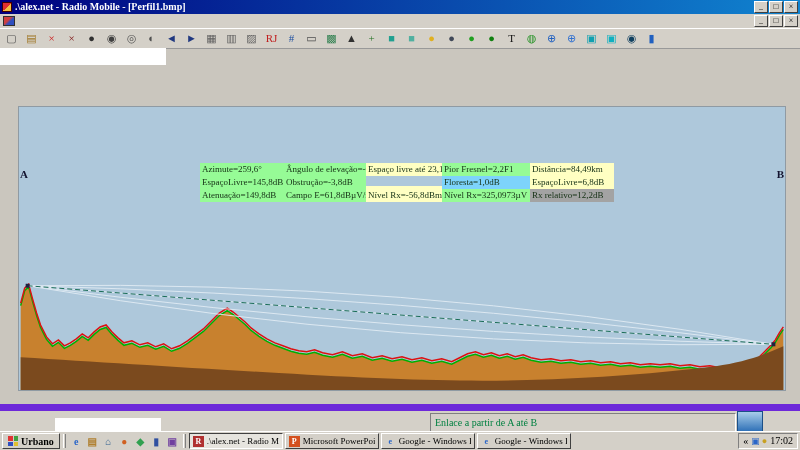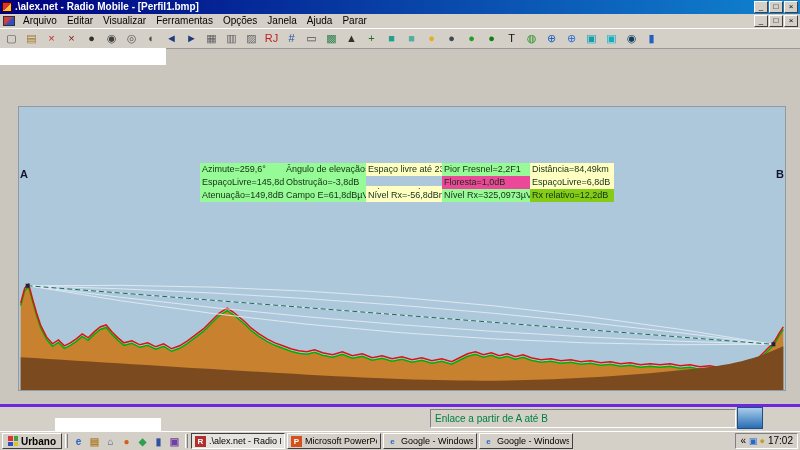--- a/index.html
+++ b/index.html
@@ -1,18 +1,18 @@
 <!DOCTYPE html>
 <html><head>
 <meta charset="utf-8">
 <style>
   * { margin:0; padding:0; box-sizing:border-box; }
   html,body { width:800px; height:450px; overflow:hidden; }
   body { font-family:"Liberation Sans",sans-serif; background:#d4d0c8; position:relative; }
-  #screen { position:absolute; left:0; top:0; width:800px; height:450px; background:#d4d0c8; overflow:hidden; }
+  #screen { position:absolute; left:0; top:0; width:800px; height:450px; background:#d4d0c8; overflow:hidden;font-family:Liberation Serif, serif; }
 
   .titlebar { position:absolute; left:0; top:0; width:800px; height:14px;
     background:linear-gradient(90deg,#00007f,#1084d0); display:flex; align-items:center; padding:0 2px; }
   .title-icon { width:10px; height:10px; flex:none; margin-right:3px;
     background:linear-gradient(135deg,#e03030 50%,#f0c040 50%); border:1px solid #400000; }
   .title-text { color:#fff; font-size:10px; font-weight:bold; line-height:14px; white-space:nowrap; }
   .win-controls { margin-left:auto; display:flex; gap:1px; }
   .win-btn { width:14px; height:12px; background:#d4d0c8; border:1px solid;
     border-color:#fff #404040 #404040 #fff; font-size:8px; line-height:9px; text-align:center; color:#000; }
 
@@ -36,21 +36,21 @@
   .ab-label { position:absolute; font-size:11px; font-weight:bold; color:#141430; }
 
   .info-table { position:absolute; left:200px; top:114px; display:flex; flex-direction:column; }
   .info-row { display:flex; height:13px; }
   .info-cell { font-size:9px; line-height:13px; padding:0 2px; color:#143014; white-space:nowrap; overflow:hidden; }
   .info-cell:nth-child(1){ width:84px; } .info-cell:nth-child(2){ width:82px; }
   .info-cell:nth-child(3){ width:76px; } .info-cell:nth-child(4){ width:88px; }
   .info-cell:nth-child(5){ width:84px; }
 
   .statusbar { position:absolute; left:0; top:404px; width:800px; height:24px; background:#d4d0c8;
-    border-top:3px solid #6d28d9; }
+    border-top:7px solid #6d28d9; }
   .status-field { position:absolute; left:430px; top:2px; width:306px; height:19px;
     border:1px solid; border-color:#808080 #fff #fff #808080; font-size:10px; line-height:17px;
     padding:0 4px; color:#008040; background:#d4d0c8; white-space:nowrap; overflow:hidden; }
   .status-thumb { position:absolute; left:737px; top:0; width:26px; height:22px;
     background:linear-gradient(180deg,#a8cdea,#2a6db5); border:1px solid #1b4f87; }
 
   .white-top { position:absolute; left:0; top:48px; width:166px; height:17px; background:#fff; z-index:5; }
   .white-bottom { position:absolute; left:55px; top:418px; width:106px; height:13px; background:#fff; z-index:5; }
 
   .taskbar { position:absolute; left:0; top:431px; width:800px; height:19px; background:#d4d0c8;
@@ -88,30 +88,20 @@
     <span class="title-text">.\alex.net - Radio Mobile - [Perfil1.bmp]</span>
     <span class="win-controls">
       <span class="win-btn">_</span>
       <span class="win-btn">□</span>
       <span class="win-btn">×</span>
     </span>
   </div>
 
   <div class="menubar">
     <span class="child-icon"></span>
-    <span style="display:flex;">
-        <span class="menu-item">Arquivo</span>
-        <span class="menu-item">Editar</span>
-        <span class="menu-item">Visualizar</span>
-        <span class="menu-item">Ferramentas</span>
-        <span class="menu-item">Opções</span>
-        <span class="menu-item">Janela</span>
-        <span class="menu-item">Ajuda</span>
-        <span class="menu-item">Parar</span>
-      </span>
     <span class="child-controls">
       <span class="win-btn">_</span>
       <span class="win-btn">□</span>
       <span class="win-btn">×</span>
     </span>
   </div>
 
   <div class="toolbar">
       <span class="tb-btn" style="color: rgb(80, 80, 80);">▢</span>
       <span class="tb-btn" style="color: rgb(160, 120, 40);">▤</span>
@@ -177,29 +167,29 @@
           <div class="info-cell" style="background: rgb(150, 251, 150);">Azimute=259,6°</div>
           <div class="info-cell" style="background: rgb(150, 251, 150);">Ângulo de elevação=-0,459°</div>
           <div class="info-cell" style="background: rgb(255, 255, 194);">Espaço livre até 23,14km</div>
           <div class="info-cell" style="background: rgb(150, 251, 150);">Pior Fresnel=2,2F1</div>
           <div class="info-cell" style="background: rgb(255, 255, 194);">Distância=84,49km</div>
         </div>
         <div class="info-row">
           <div class="info-cell" style="background: rgb(150, 251, 150);">EspaçoLivre=145,8dB</div>
           <div class="info-cell" style="background: rgb(150, 251, 150);">Obstrução=-3,8dB</div>
           <div class="info-cell" style="background: rgb(255, 255, 194); margin-top: 10px;">Urbano=0,0dB</div>
-          <div class="info-cell" style="background: #ec4899;">Floresta=1,0dB</div>
+          <div class="info-cell" style="background: #7dd3fc;">Floresta=1,0dB</div>
           <div class="info-cell" style="background: rgb(255, 255, 194);">EspaçoLivre=6,8dB</div>
         </div>
         <div class="info-row">
           <div class="info-cell" style="background: rgb(150, 251, 150);">Atenuação=149,8dB</div>
           <div class="info-cell" style="background: rgb(150, 251, 150);">Campo E=61,8dBµV/m</div>
           <div class="info-cell" style="background: rgb(255, 255, 194);">Nível Rx=-56,8dBm</div>
           <div class="info-cell" style="background: rgb(150, 251, 150);">Nível Rx=325,0973µV</div>
-          <div class="info-cell" style="background: #84cc16;">Rx relativo=12,2dB</div>
+          <div class="info-cell" style="background: #a3a3a3;">Rx relativo=12,2dB</div>
         </div>
       </div>
   </div>
 
   <div class="statusbar">
     <div class="status-field">Enlace a partir de A até B</div>
     <div class="status-thumb"></div>
   </div>
 
   <div class="white-top"></div>

